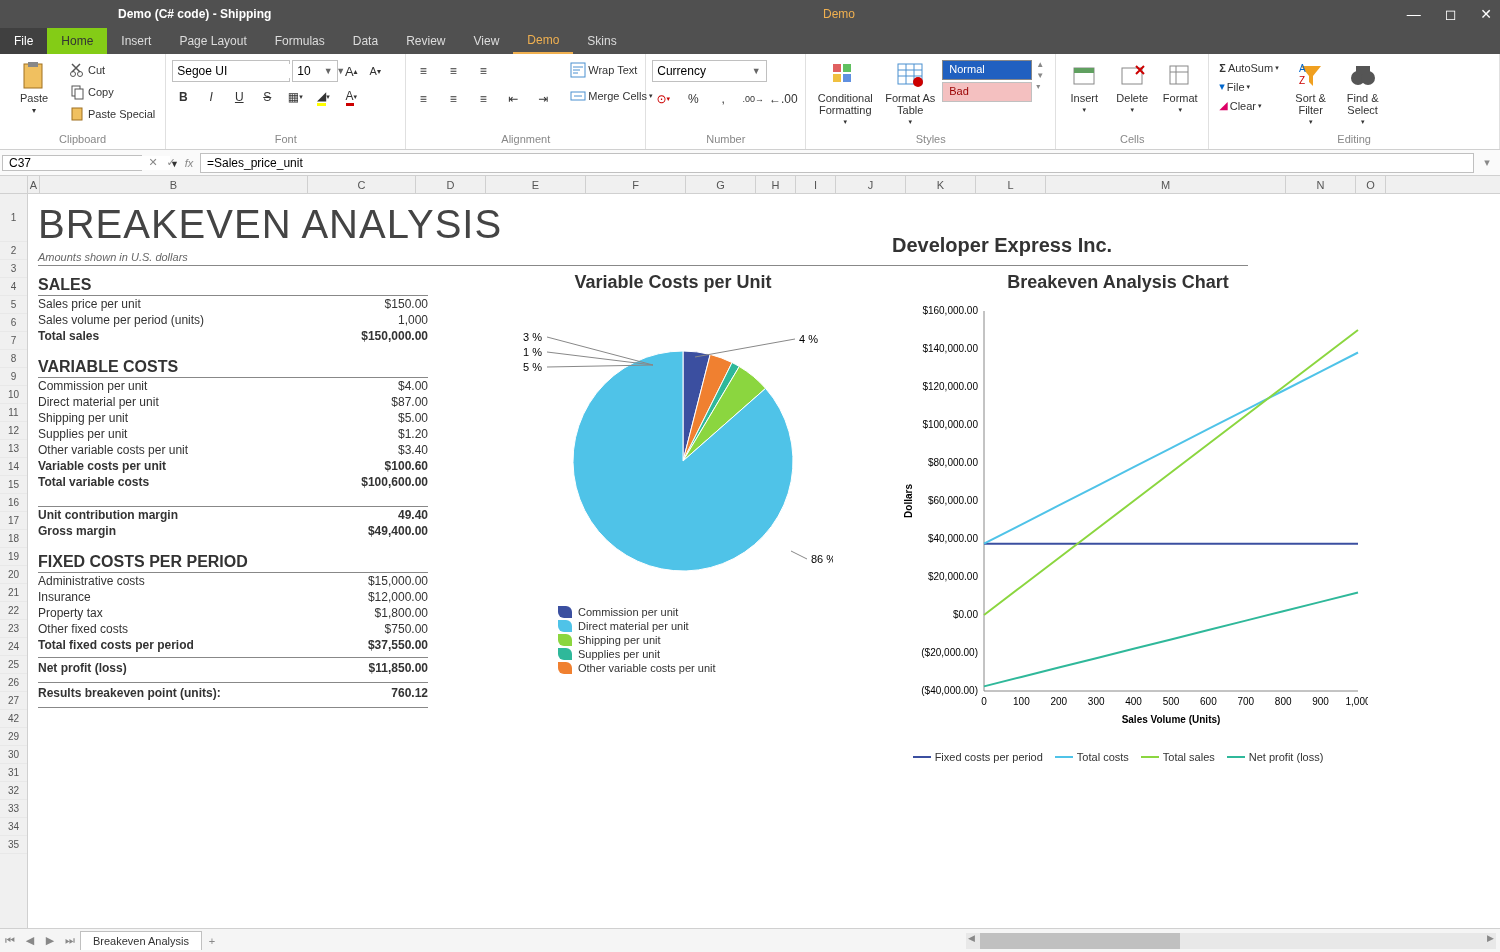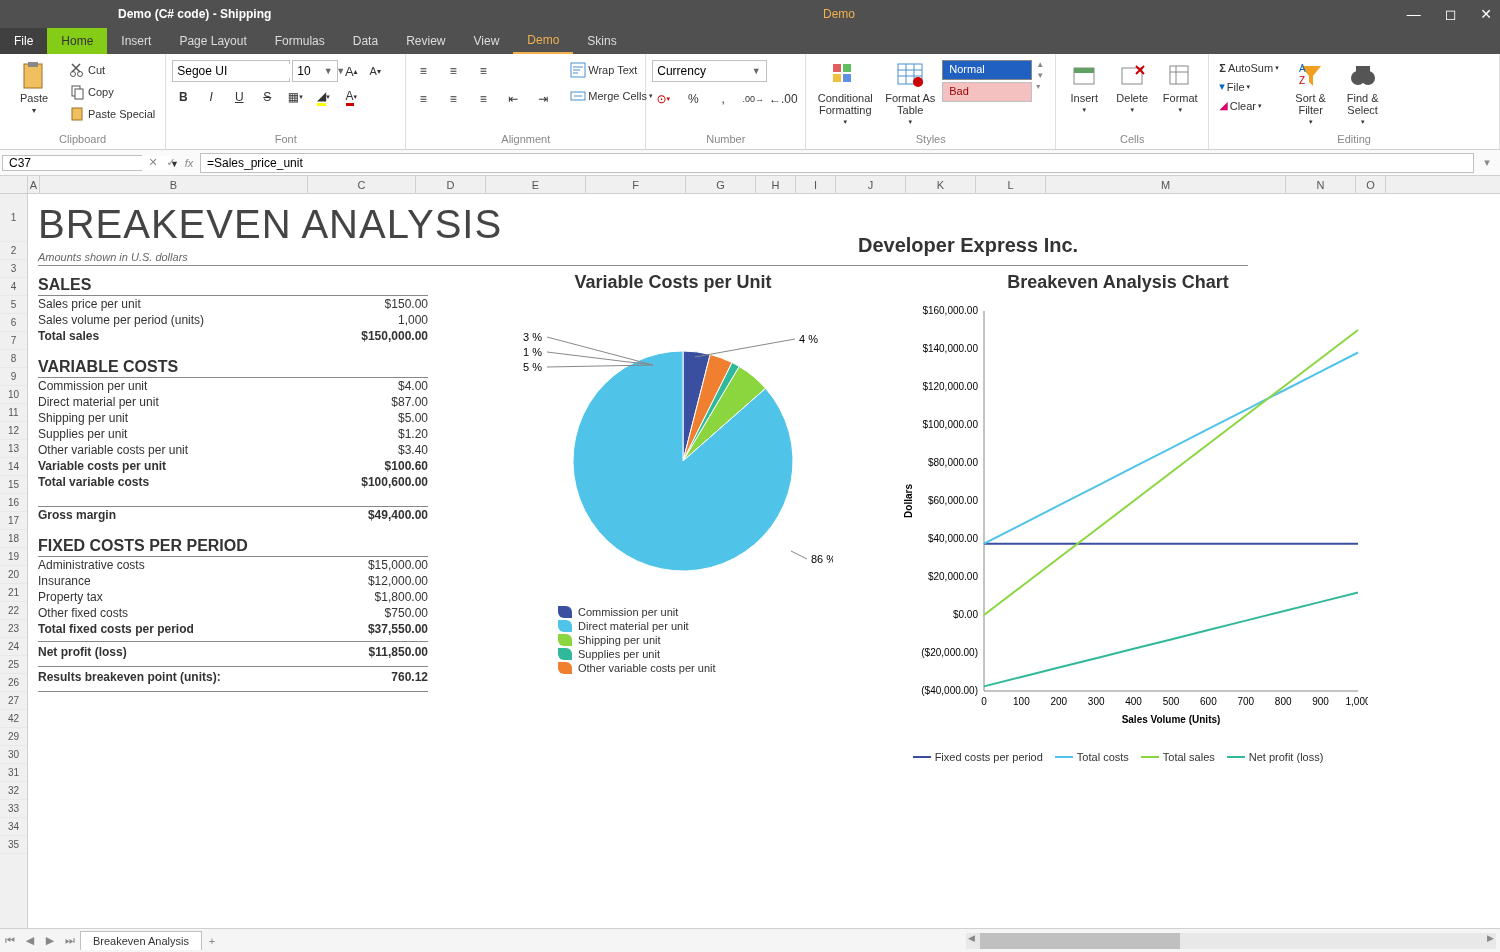--- a/index.html
+++ b/index.html
@@ -51,21 +51,21 @@
 .colh { border-right: 1px solid #d0d0d0; text-align: center; font-size: 11px; color: #555; line-height: 18px; }
 .corner { width: 28px; background: #f0f0f0; border-right: 1px solid #d0d0d0; }
 .rows { display: flex; height: calc(100% - 18px); }
 .row-headers { width: 28px; background: #f0f0f0; border-right: 1px solid #d0d0d0; }
 .rowh { height: 18px; text-align: center; font-size: 10px; color: #555; line-height: 18px; border-bottom: 1px solid #e8e8e8; }
 .rowh.tall { height: 48px; line-height: 48px; }
 .content { flex: 1; position: relative; padding: 8px 0 0 10px; overflow: hidden; }
 
 
 .doc-title { font-size: 40px; font-weight: 300; color: #444; letter-spacing: 1px; }
-.company { font-size: 20px; font-weight: 600; color: #333; position: absolute; left: 830px; top: 40px; }
+.company { font-size: 20px; font-weight: 600; color: #333; position: absolute; left: 864px; top: 40px; }
 .sub { font-size: 11px; font-style: italic; color: #666; margin-top: 4px; border-bottom: 1.5px solid #888; width: 1210px; padding-bottom: 2px; }
 
 .layout { display: flex; margin-top: 6px; }
 .left-col { width: 390px; }
 .sec-head { font-size: 16px; font-weight: bold; margin-top: 4px; border-bottom: 1.5px solid #888; padding-bottom: 1px; }
 .row-line { display: flex; justify-content: space-between; font-size: 12px; padding: 1px 0; }
 .row-line.boldb { font-weight: bold; }
 .row-line .val { text-align: right; }
 .hr { border-top: 1.5px solid #888; margin-top: 4px; }
 
@@ -474,20 +474,24 @@
               <span>Variable costs per unit</span>
               <span class="val">$100.60</span>
             </div>
           <div class="row-line boldb">
               <span>Total variable costs</span>
               <span class="val">$100,600.00</span>
             </div>
 
           <div class="hr" style="margin-top:16px;"></div>
           <div class="row-line boldb">
+              <span>Unit contribution margin</span>
+              <span class="val">49.40</span>
+            </div>
+          <div class="row-line boldb">
               <span>Gross margin</span>
               <span class="val">$49,400.00</span>
             </div>
 
           <div class="sec-head" style="margin-top:14px;">FIXED COSTS PER PERIOD</div>
           <div id="fixed-rows">
               <div class="row-line">
                 <span>Administrative costs</span>
                 <span class="val">$15,000.00</span>
               </div>

